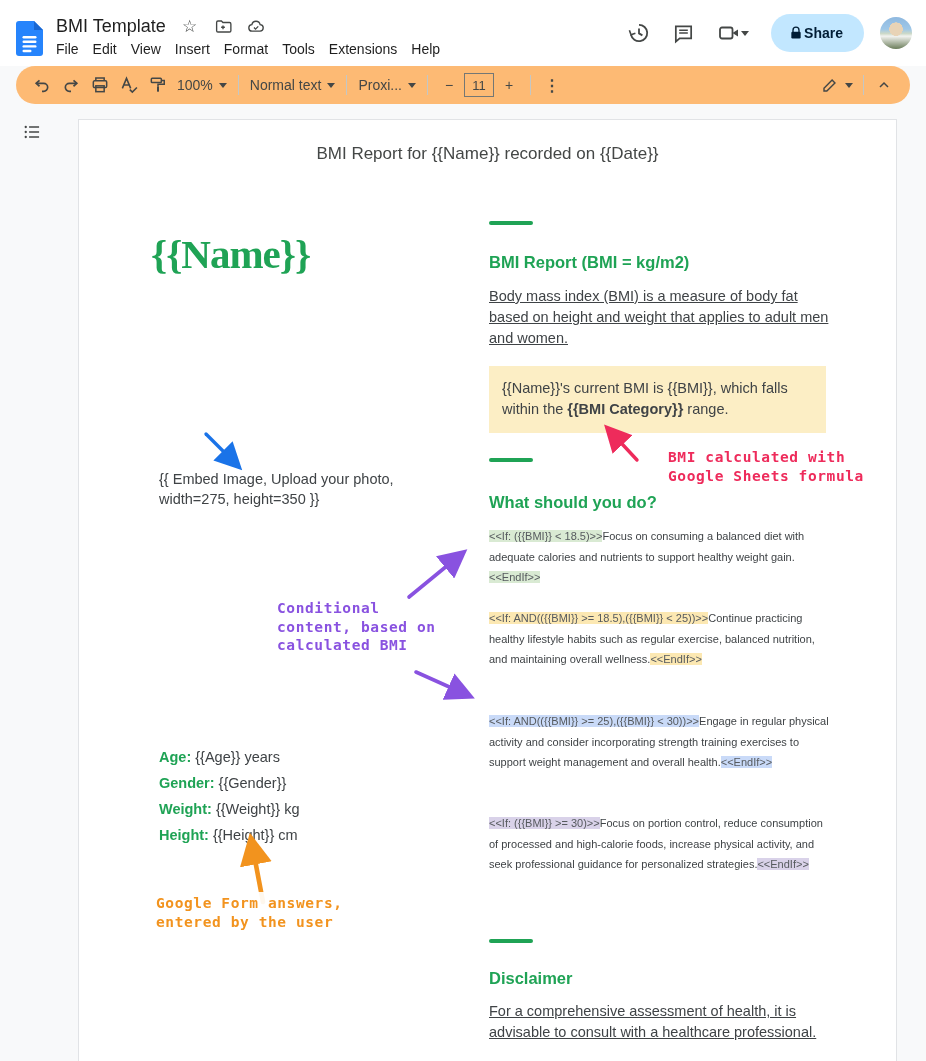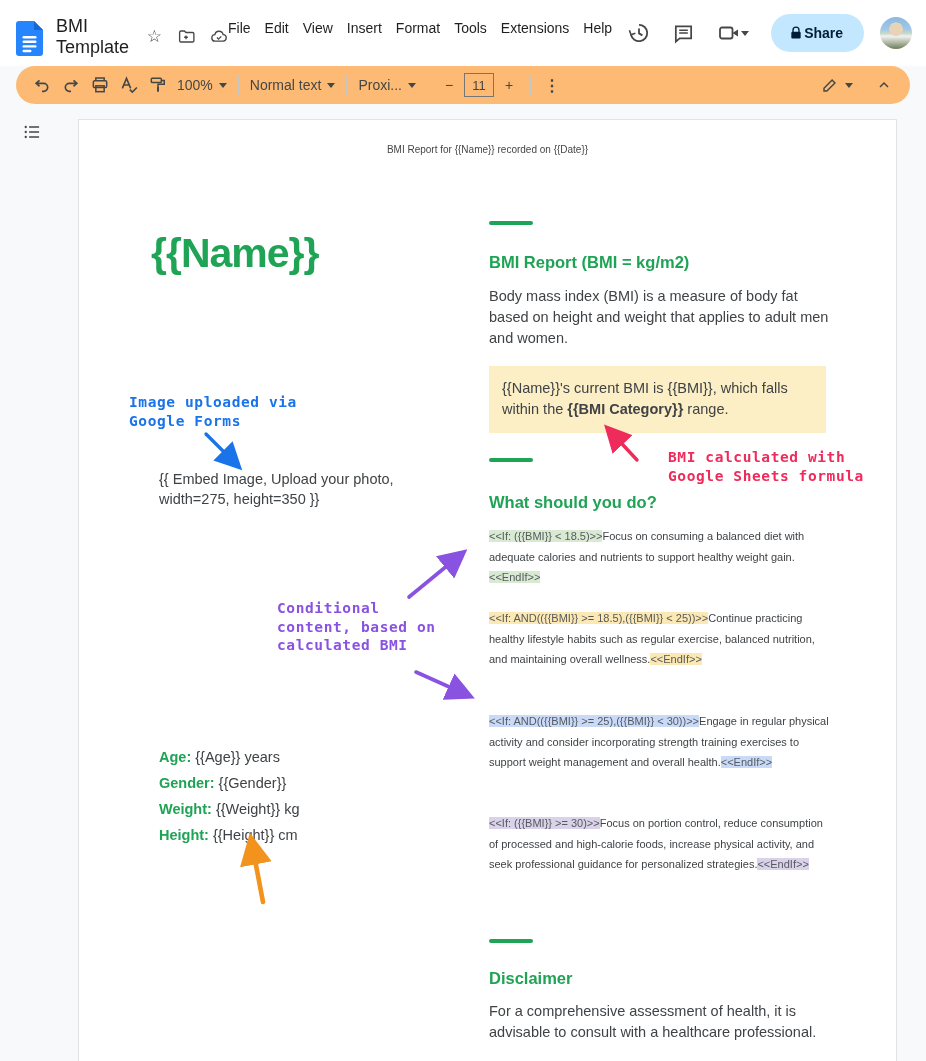--- a/index.html
+++ b/index.html
@@ -9,21 +9,21 @@
     background:#f8f9fa;
     font-family:"Liberation Sans", sans-serif;
     color:#1f1f1f;
     -webkit-font-smoothing:antialiased;
   }
   
   .topbar{ height:66px; background:#ffffff; display:flex; align-items:center;
            justify-content:space-between; padding:0 14px 0 16px; }
   .topbar-left{ display:flex; align-items:flex-start; gap:13px; }
   .logo-wrap{ padding-top:14px; }
-  .title-block{ display:flex; flex-direction:row; padding-top:9px; }
+  .title-block{ display:flex; flex-direction:column; padding-top:9px; }
   .title-row{ display:flex; align-items:center; gap:15px; }
   .doc-title{ font-size:18px; color:#1f1f1f; }
   .title-icon{ width:18px; height:18px; display:flex; align-items:center; justify-content:center; color:#444746; }
   .star-glyph{ font-size:17px; line-height:1; color:#444746; }
   .menu-row{ display:flex; margin-left:-7px; margin-top:2px; }
   .menu-item{ font-size:14px; color:#1f1f1f; padding:2px 7px; border-radius:5px; cursor:default; }
   .topbar-right{ display:flex; align-items:center; gap:4px; }
   .icon-btn{ width:40px; height:40px; border-radius:50%; display:flex; align-items:center; justify-content:center; color:#444746; }
   .cam-btn{ width:52px; }
   .caret{ width:0; height:0; border-left:4px solid transparent; border-right:4px solid transparent;
@@ -46,34 +46,34 @@
            display:flex; align-items:center; justify-content:center; font-size:13px; color:#444746; }
   .dots{ font-size:16px; font-weight:bold; color:#444746; letter-spacing:0; }
   .tb-right{ margin-left:auto; display:flex; align-items:center; }
   
   .canvas{ position:relative; height:957px; }
   .outline-btn{ position:absolute; left:18px; top:14px; width:28px; height:28px;
                 display:flex; align-items:center; justify-content:center; color:#444746; }
   .page{ position:absolute; left:78px; top:15px; width:819px; height:965px;
          background:#fff; border:1px solid #e1e3e6; }
   .abs{ position:absolute; }
-  .doc-header{ left:0; top:24px; width:100%; text-align:center; font-size:10px; color:#444746; }
+  .doc-header{ left:0; top:24px; width:100%; text-align:center; font-size:17px; color:#444746; }
   .name-title{ left:72px; top:110px; font-size:41px; font-weight:bold; letter-spacing:-1px;
-               color:var(--accent-green,#1fa355); }
+               color:var(--accent-green,#1fa355);font-family:Liberation Serif, serif; }
   .mono-note{ font-family:"DejaVu Sans Mono","Liberation Mono",monospace; font-weight:bold;
               font-size:14.5px; line-height:18.5px; letter-spacing:0.6px; white-space:pre-line;
               background:rgba(255,255,255,.92); padding:2px 5px; }
   .embed-text{ left:80px; top:350px; font-size:14.5px; line-height:19.5px; color:#3f4346; white-space:pre-line; }
   .fields{ left:80px; top:601px; font-size:14.5px;margin-top:28px; }
   .field-row{ height:26px; }
   .field-label{ font-weight:bold; color:var(--accent-green,#1fa355); }
   .field-value{ color:#3f4346; margin-left:4px; }
   .divider{ width:44px; height:4px; border-radius:2px; background:var(--accent-green,#1fa355); }
   .h2{ font-size:16.5px; font-weight:bold; color:var(--accent-green,#1fa355); }
-  .body-text{ width:340px; font-size:14.5px; line-height:21px; color:#3f4346; }
+  .body-text{ width:340px; font-size:14.5px; line-height:21px; color:#3f4346;text-decoration:underline; }
   .bmi-box{ left:410px; top:246px; width:337px; background:var(--bmi-box-bg,#fceec5);
             padding:12px 14px 13px 13px; font-size:14.5px; line-height:21px; color:#3f4346; }
   .cond{ width:342px; font-size:11px; line-height:20.5px; color:#3f4346; }
   .cond .tag{ color:#565a5e; }
 </style>
 </head>
 <body>
 
 <header class="topbar">
   <div class="topbar-left">
@@ -234,22 +234,20 @@
       <path d="M8.5 6h12M8.5 12h12M8.5 18h12" stroke="#444746" stroke-width="2"></path>
     </svg>
   </div>
 
   <div class="page">
 
     <div class="abs doc-header">BMI Report for {{Name}} recorded on {{Date}}</div>
 
     <div class="abs name-title">{{Name}}</div>
 
-    <div class="abs mono-note" style="left: 45px; top: 271px; color: rgb(26, 115, 232);">Image uploaded via
-Google Forms</div>
 
     <svg class="abs" style="left:118px; top:306px;" width="56" height="52">
       <defs>
           <marker id="mb" markerWidth="8" markerHeight="8" refX="5" refY="4" orient="auto">
             <path d="M0,0 L8,4 L0,8 Z" fill="#1a73e8"></path>
           </marker>
         </defs>
       <line x1="9" y1="8" x2="38" y2="37" stroke="#1a73e8" stroke-width="3.4" stroke-linecap="round" marker-end="url(#mb)"></line>
     </svg>
 
@@ -294,20 +292,22 @@
 
     <svg class="abs" style="left:156px; top:708px;" width="42" height="84">
       <defs>
           <marker id="mo" markerWidth="7" markerHeight="7" refX="4.5" refY="3.5" orient="auto">
             <path d="M0,0 L7,3.5 L0,7 Z" fill="#f2931e"></path>
           </marker>
         </defs>
       <line x1="28" y1="74" x2="17" y2="16" stroke="#f2931e" stroke-width="4.6" stroke-linecap="round" marker-end="url(#mo)"></line>
     </svg>
 
+    <div class="abs mono-note" style="left: 72px; top: 772px; color: rgb(242, 147, 30);">Google Form answers,
+entered by the user</div>
 
     <div class="abs divider" style="left:410px; top:101px;"></div>
 
     <div class="abs h2" style="left:410px; top:133px;">BMI Report (BMI = kg/m2)</div>
 
     <div class="abs body-text" style="left:410px; top:166px;">Body mass index (BMI) is a measure of body fat based on height and weight that applies to adult men and women.</div>
 
     <div class="abs bmi-box"><span>{{Name}}'s current BMI is {{BMI}}, which falls within the </span><b>{{BMI Category}}</b><span> range.</span></div>
 
     <svg class="abs" style="left:516px; top:300px;" width="52" height="48">

